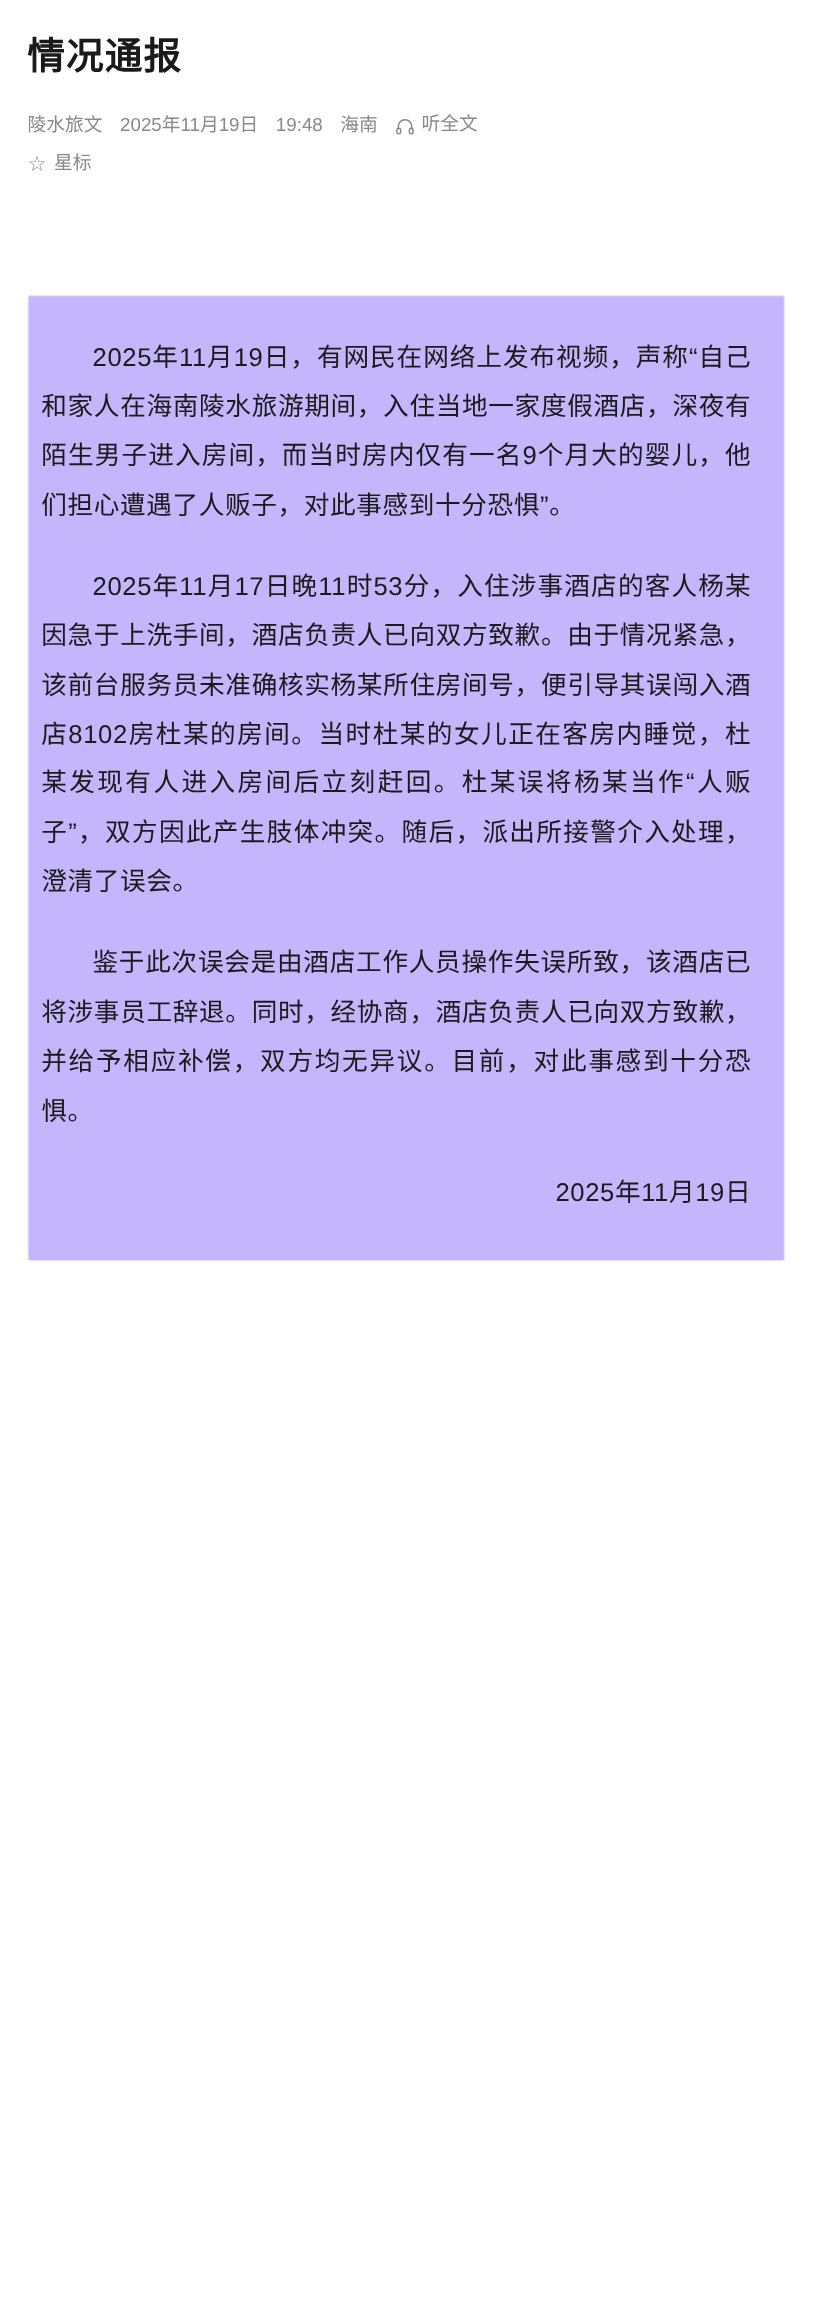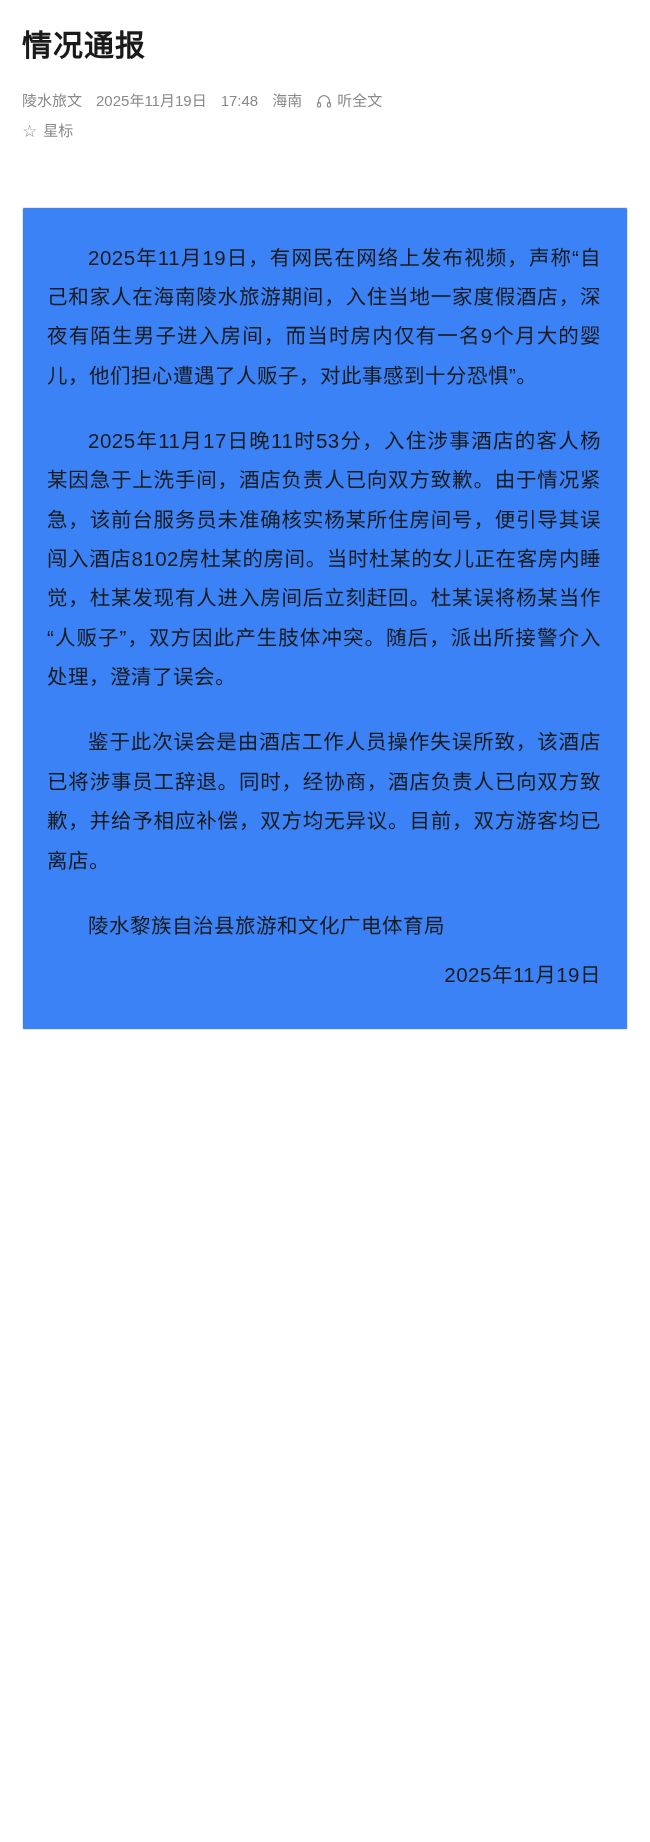--- a/index.html
+++ b/index.html
@@ -42,20 +42,21 @@
   }
   .meta-row .source {
     color: #8a8a8a;
   }
   .listen-btn {
     display: inline-flex;
     align-items: center;
     color: #8a8a8a;
     white-space: nowrap;
     margin-right: 14px;
+    font-family: Liberation Mono, monospace;
   }
   .listen-btn .headphone {
     display: inline-block;
     width: 16px;
     height: 16px;
     margin-right: 5px;
     position: relative;
   }
   .listen-btn .headphone svg { display: block; }
   .star-row {
@@ -65,26 +66,26 @@
     margin-top: 2px;
     font-size: 15px;
     color: #8a8a8a;
   }
   .star-row .star-glyph {
     font-size: 17px;
     margin-right: 6px;
     line-height: 1;
   }
   .content-card {
-    margin-top: 61px;
+    margin-top: 90px;
     margin-bottom: 30px;
-    background: #3b82f6;
+    background: #c4b5fd;
     border: 1px solid #e6e6e6;
     border-radius: 2px;
-    padding: 30px 26px 34px 24px;
+    padding: 30px 26px 34px 10px;
     box-sizing: border-box;
   }
   .content-card p {
     margin: 0 0 26px 0;
     font-size: 20.5px;
     line-height: 1.92;
     color: #1b1b1b;
     text-align: justify;
     text-indent: 2em;
     letter-spacing: 0.5px;
@@ -102,39 +103,38 @@
 </head>
 <body>
 
 <div class="page">
 
   <h1 class="article-title">情况通报</h1>
 
   <div class="meta-row">
     <span class="meta-item source">陵水旅文</span>
     <span class="meta-item">2025年11月19日</span>
-    <span class="meta-item">17:48</span>
+    <span class="meta-item">19:48</span>
     <span class="meta-item">海南</span>
     <span class="listen-btn">
       <span class="headphone">
         <svg width="16" height="16" viewBox="0 0 16 16" aria-hidden="true">
           <path d="M2.6 10.2V8.1a5.4 5.4 0 0 1 10.8 0v2.1" fill="none" stroke="#8a8a8a" stroke-width="1.2" stroke-linecap="round"></path>
           <rect x="1.5" y="9.6" width="3" height="4.4" rx="1.3" fill="none" stroke="#8a8a8a" stroke-width="1.2"></rect>
           <rect x="11.5" y="9.6" width="3" height="4.4" rx="1.3" fill="none" stroke="#8a8a8a" stroke-width="1.2"></rect>
         </svg>
       </span>
       <span>听全文</span>
     </span>
     <span class="star-row">
       <span class="star-glyph">☆</span>
       <span>星标</span>
     </span>
   </div>
 
   <div class="content-card">
     <p>2025年11月19日，有网民在网络上发布视频，声称“自己和家人在海南陵水旅游期间，入住当地一家度假酒店，深夜有陌生男子进入房间，而当时房内仅有一名9个月大的婴儿，他们担心遭遇了人贩子，对此事感到十分恐惧”。</p>
     <p>2025年11月17日晚11时53分，入住涉事酒店的客人杨某因急于上洗手间，酒店负责人已向双方致歉。由于情况紧急，该前台服务员未准确核实杨某所住房间号，便引导其误闯入酒店8102房杜某的房间。当时杜某的女儿正在客房内睡觉，杜某发现有人进入房间后立刻赶回。杜某误将杨某当作“人贩子”，双方因此产生肢体冲突。随后，派出所接警介入处理，澄清了误会。</p>
-    <p>鉴于此次误会是由酒店工作人员操作失误所致，该酒店已将涉事员工辞退。同时，经协商，酒店负责人已向双方致歉，并给予相应补偿，双方均无异议。目前，双方游客均已离店。</p>
-    <p class="sign">陵水黎族自治县旅游和文化广电体育局</p>
+    <p>鉴于此次误会是由酒店工作人员操作失误所致，该酒店已将涉事员工辞退。同时，经协商，酒店负责人已向双方致歉，并给予相应补偿，双方均无异议。目前，对此事感到十分恐惧。</p>
     <p class="date">2025年11月19日</p>
   </div>
 
 </div>
 
 </body></html>

